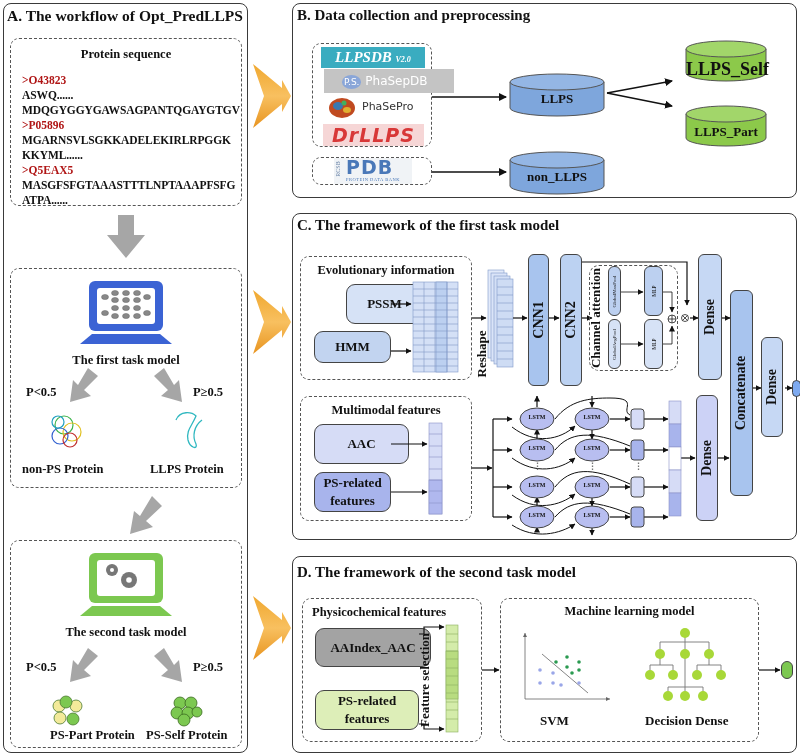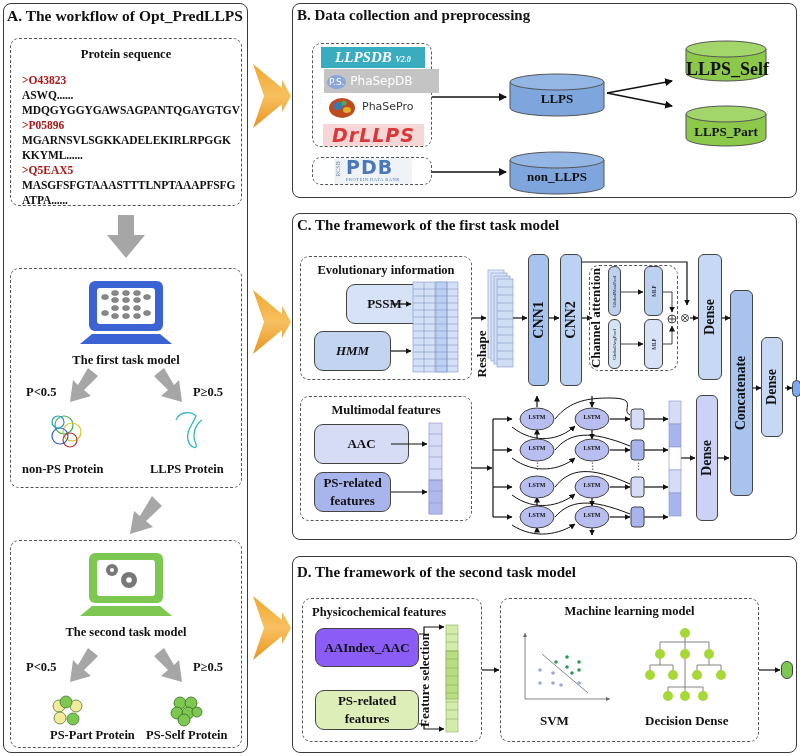--- a/index.html
+++ b/index.html
@@ -147,21 +147,21 @@
 </svg>
 
 <div class="panel" style="left:292px;top:3px;width:505px;height:195px;"></div>
 <div class="ptitle" style="left:297px;top:7px;">B. Data collection and preprocessing</div>
 
 <div class="dash" style="left:312px;top:43px;width:120px;height:104px;"></div>
 <div class="abs" style="left:321px;top:47px;width:104px;height:21px;background:#3aacc0;color:#fff;font-style:italic;font-weight:bold;font-size:15px;line-height:21px;text-align:center;">
   <span>LLPSDB</span>
   <span style="font-size:8px;">V2.0</span>
 </div>
-<div class="abs" style="left:324px;top:69px;width:115px;height:24px;background:#c4c4c4;color:#fff;font-family:'DejaVu Sans',sans-serif;font-size:12px;line-height:24px;">
+<div class="abs" style="left:324px;top:69px;width:115px;height:24px;background:#c4c4c4;color:#fff;font-family:'DejaVu Sans',sans-serif;font-size:12px;line-height:24px;padding-left:15px;">
   <span style="background:#8aa6d8;border-radius:50%;padding:2px 2px;font-size:9px;margin-left:3px;">P.S.</span>
   <span>PhaSepDB</span>
 </div>
 <div class="abs" style="left:324px;top:95px;width:99px;height:26px;">
   <svg width="30" height="26" style="position:absolute;left:4px;top:0;">
     <ellipse cx="14" cy="13" rx="13" ry="10" fill="#c04a20"></ellipse>
     <ellipse cx="10" cy="11" rx="5" ry="4" fill="#3a78b0"></ellipse>
     <ellipse cx="19" cy="15" rx="4" ry="3" fill="#e0b030"></ellipse>
     <circle cx="16" cy="8" r="2.5" fill="#40b060"></circle>
   </svg>
@@ -210,21 +210,21 @@
 <div class="lbl" style="left:510px;top:169px;width:94px;font-size:13px;">non_LLPS</div>
 <div class="lbl" style="left:686px;top:59px;width:80px;font-size:18px;">LLPS_Self</div>
 <div class="lbl" style="left:686px;top:124px;width:80px;font-size:13px;">LLPS_Part</div>
 
 <div class="panel" style="left:292px;top:213px;width:505px;height:327px;"></div>
 <div class="ptitle" style="left:297px;top:217px;">C. The framework of the first task model</div>
 
 <div class="dash" style="left:300px;top:256px;width:172px;height:124px;"></div>
 <div class="lbl" style="left:300px;top:263px;width:172px;font-size:12.5px;">Evolutionary information</div>
 <div class="rbox" style="left:314px;top:284px;width:77px;height:40px;background:#d6e2f6;margin-left:32px;">PSSM</div>
-<div class="rbox" style="left:314px;top:331px;width:77px;height:40px;background:#c2d4f0;font-style:italic;">HMM</div>
+<div class="rbox" style="left:314px;top:331px;width:77px;height:32px;background:#c2d4f0;">HMM</div>
 
 <svg width="800" height="756">
   <defs>
     <marker id="ah2" markerWidth="6" markerHeight="6" refX="5.5" refY="3" orient="auto" markerUnits="userSpaceOnUse">
       <path d="M0,0 L6,3 L0,6 z" fill="#111"></path>
     </marker>
   </defs>
 
   <g stroke="#7f98c8" stroke-width="0.6">
     <rect x="413" y="282" width="45" height="90" fill="#d4e0f6"></rect>
@@ -397,21 +397,21 @@
 </div>
 <div class="vbox" style="left:696px;top:395px;width:22px;height:126px;background:#ccd2f6;">
     <div class="vtext">Dense</div>
   </div>
 
 <div class="panel" style="left:292px;top:556px;width:505px;height:197px;"></div>
 <div class="ptitle" style="left:297px;top:564px;">D. The framework of the second task  model</div>
 
 <div class="dash" style="left:302px;top:598px;width:180px;height:144px;"></div>
 <div class="lbl" style="left:312px;top:605px;font-size:12.5px;">Physicochemical features</div>
-<div class="rbox" style="left:315px;top:628px;width:104px;height:39px;background:#8b5cf6;">AAIndex_AAC</div>
+<div class="rbox" style="left:315px;top:628px;width:116px;height:39px;background:#a3a3a3;">AAIndex_AAC</div>
 <div class="rbox" style="left:315px;top:690px;width:104px;height:40px;background:#ddeeb8;">PS-related features</div>
 <div class="abs" style="left:424px;top:628px;width:16px;height:104px;">
   <div class="vtext" style="position:absolute;left:-46px;top:44px;font-size:13px;">Feature selection</div>
 </div>
 
 <svg width="800" height="756">
   <g stroke="#8ab060" stroke-width="0.6">
     <rect x="446" y="625" width="12" height="107" fill="#d4ecaa"></rect>
     <rect x="446" y="651" width="12" height="48" fill="#b8dc80"></rect>
     <path d="M446,634 H458 M446,642 H458 M446,651 H458 M446,659 H458 M446,668 H458 M446,676 H458 M446,685 H458 M446,693 H458 M446,702 H458 M446,710 H458 M446,719 H458" fill="none"></path>

